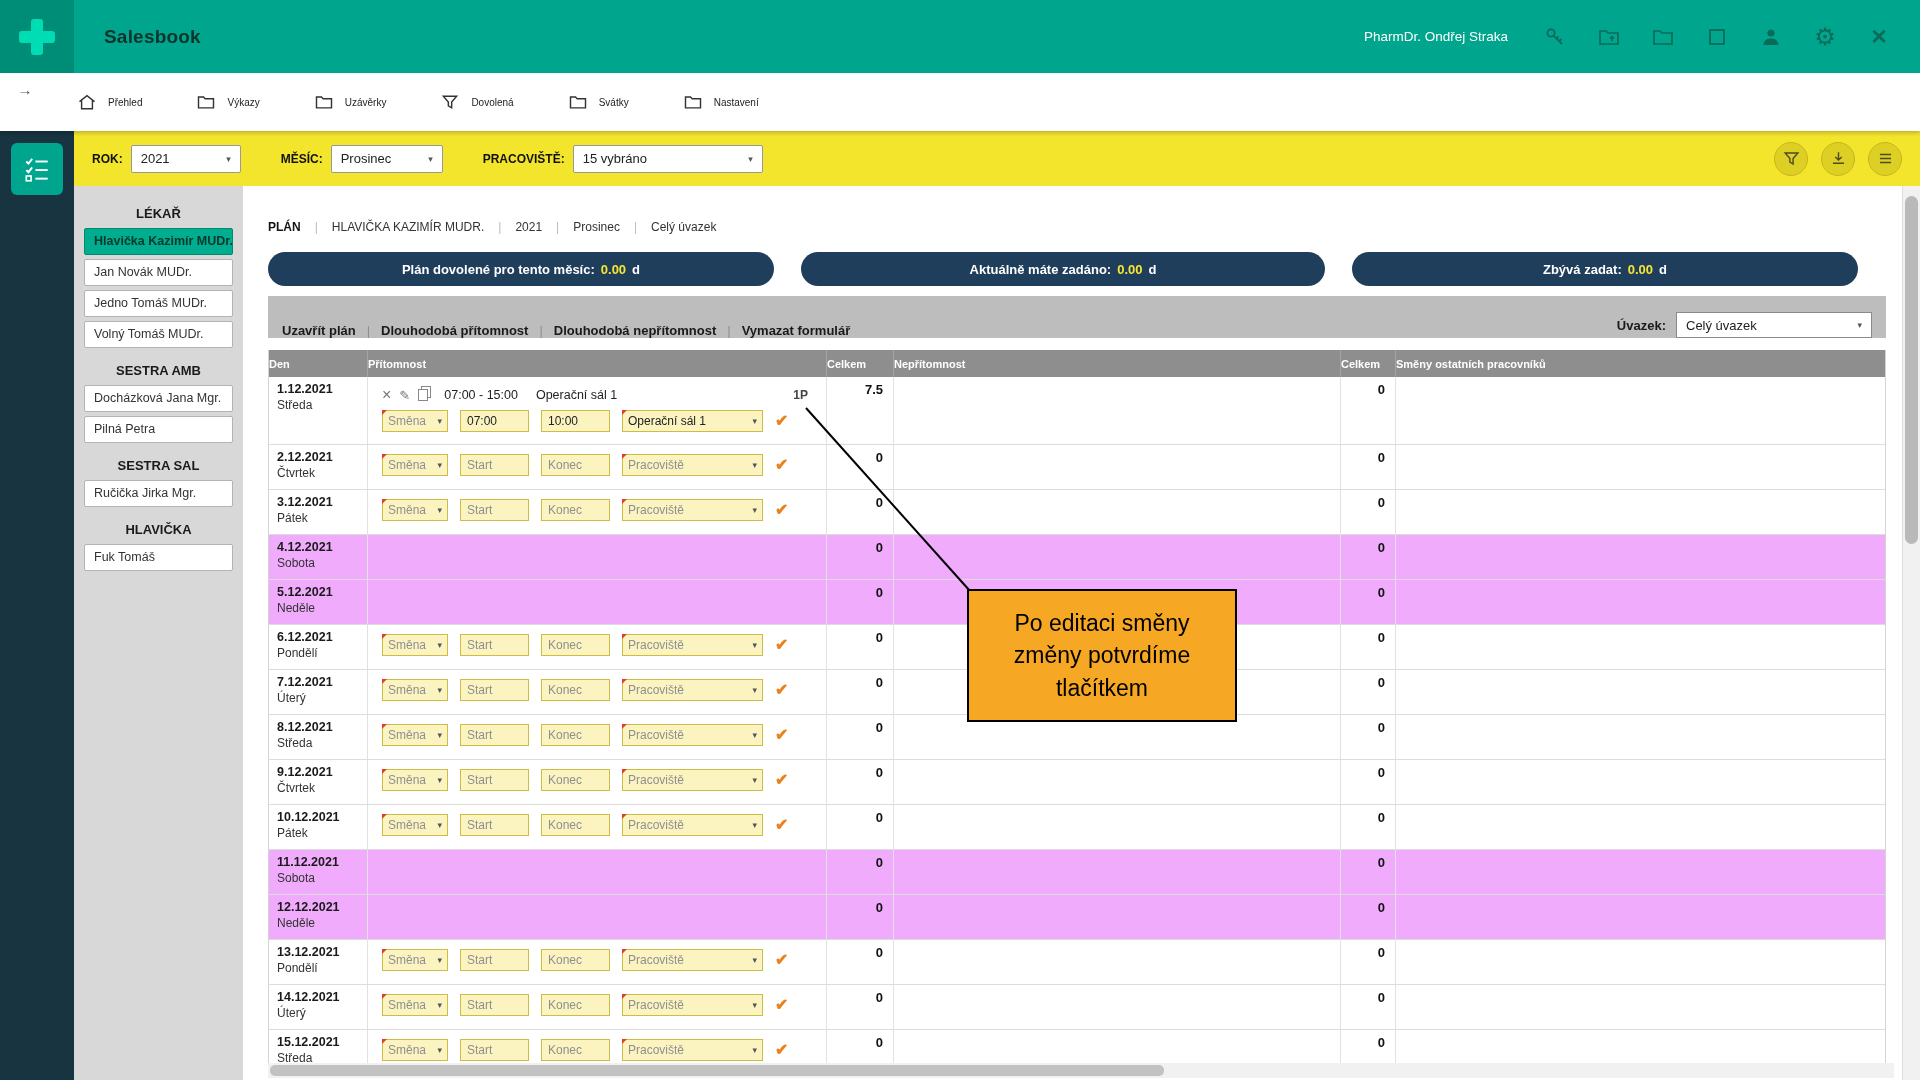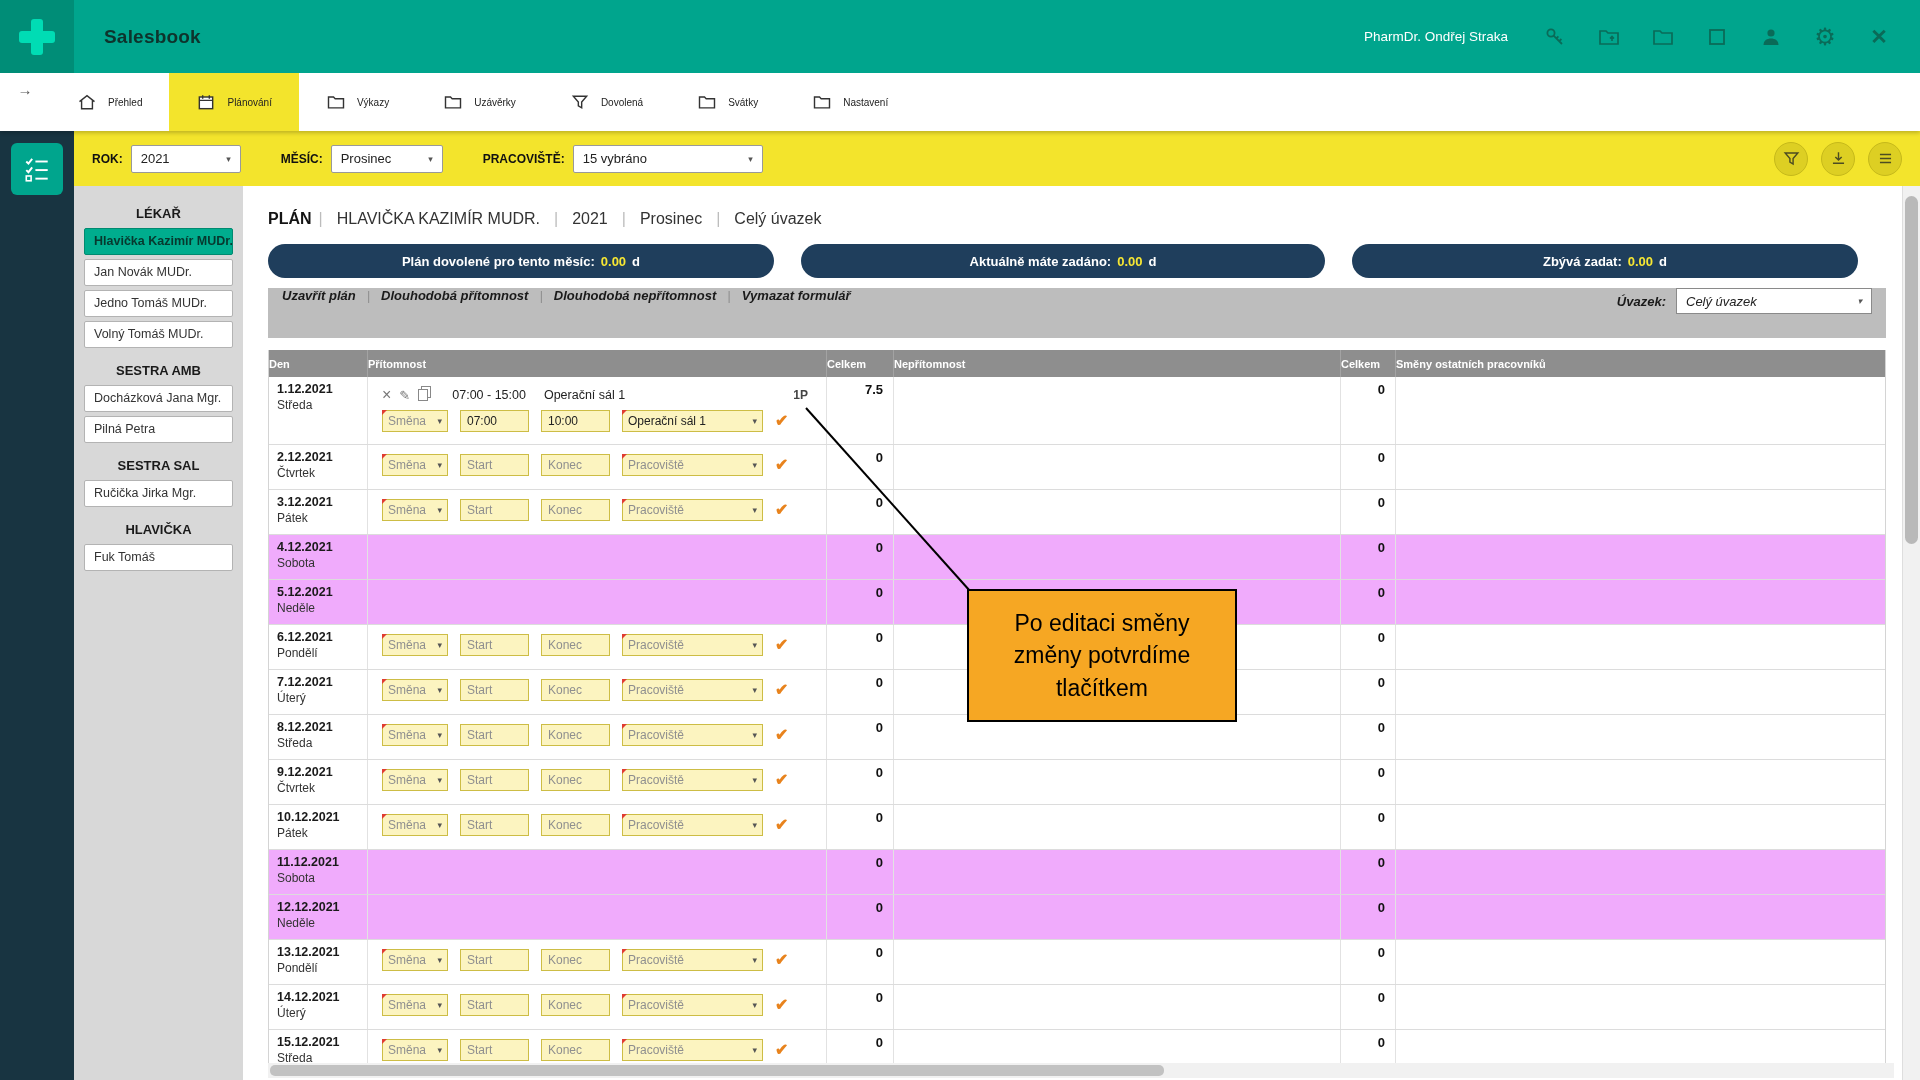--- a/index.html
+++ b/index.html
@@ -53,30 +53,30 @@
   
   .body-row { flex:1; display:flex; min-height:0; position:relative; }
   .sidebar { width:169px; background:#d8d8d8; flex-shrink:0; padding-top:10px; overflow:hidden; }
   .sb-header { text-align:center; font-size:13px; font-weight:bold; color:#1a1a1a; margin:15px 0 7px; }
   .sb-header:first-child { margin-top:10px; }
   .sb-item { background:#fff; border:1px solid #b3b3b3; border-radius:2px; margin:4px 10px; height:27px; line-height:25px; padding-left:9px; font-size:12.5px; color:#333; cursor:pointer; white-space:nowrap; overflow:hidden; }
   .sb-item.selected { background:#00ad8e; border-color:#008a70; color:#07382e; font-weight:bold; }
 
   .main { flex:1; min-width:0; background:#ffffff; padding:20px 16px 0 25px; position:relative; }
 
-  .breadcrumb { display:flex; align-items:center; gap:7px; height:26px; font-size:16px; color:#333; }
+  .breadcrumb { display:flex; align-items:center; gap:14px; height:26px; font-size:12px; color:#333;margin-top:8px; }
   .bc-title { font-weight:bold; color:#141414; }
   .bc-sep { color:#bcbcbc; }
 
   .pills { display:flex; gap:27px; margin-top:12px; }
   .pill { height:34px; background:#1f3e5c; border-radius:17px; display:flex; align-items:center; justify-content:center; gap:6px; color:#fff; font-size:13px; font-weight:bold;text-align:right; }
   .pill .val { color:#f7e733; }
   .pill-1 { width:506px; } .pill-2 { width:524px; } .pill-3 { width:506px; }
 
-  .toolbar { margin-top:10px; height:50px; background:#bdbdbd; display:flex; align-items:flex-start; padding:0 14px; font-size:13px; font-weight:bold; color:#1a1a1a;font-style:italic; }
+  .toolbar { margin-top:10px; height:42px; background:#bdbdbd; display:flex; align-items:flex-end; padding:0 14px; font-size:13px; font-weight:bold; color:#1a1a1a; }
   .tb-action { cursor:pointer; padding:0 11px; }
   .tb-action:first-child { padding-left:0; }
   .tb-sep { color:#8f8f8f; font-weight:normal; }
   .tb-right { margin-left:auto; display:flex; align-items:center; gap:10px; }
   .tb-select { width:196px; height:26px; background:#fff; border:1px solid #8a8a8a; display:flex; align-items:center; justify-content:space-between; padding:0 9px; font-weight:normal; font-size:13px; color:#222; cursor:pointer; }
 
   
   .table { margin-top:12px; border-left:1px solid #d4d4d4; border-right:1px solid #d4d4d4; }
   .thead { display:flex; height:27px; background:#8e8e8e; }
   .hcell { color:#fff; font-size:11px; font-weight:bold; display:flex; align-items:center; padding-left:0; border-right:1px solid #a3a3a3; overflow:hidden; white-space:nowrap; }
@@ -89,21 +89,21 @@
   .cell.den { padding:5px 0 0 8px; }
   .date { font-size:12.5px; font-weight:bold; color:#1a1a1a; }
   .day { font-size:12px; color:#333; margin-top:2px; }
   .cell.num { text-align:right; padding:5px 10px 0 0; font-size:13px; font-weight:bold; color:#111; }
 
   .entry-line { display:flex; align-items:center; gap:8px; margin:6px 0 0 14px; height:24px; font-size:12.5px; color:#222; padding-right:18px; }
   .ic { cursor:pointer; }
   .ic.x { color:#777; font-size:16px; line-height:1; }
   .ic.pen { color:#777; font-size:13px; line-height:1; }
   .ic.copy { width:10px; height:12px; border:1px solid #888; box-shadow:3px -3px 0 -1px #fff, 3px -3px 0 0 #888; margin-right:2px; }
-  .e-time { margin-left:14px; }
+  .e-time { margin-left:6px; }
   .e-place { margin-left:10px; }
   .e-badge { margin-left:auto; color:#444; font-weight:bold; font-size:12px; }
 
   .form-line { display:flex; align-items:center; gap:12px; margin:9px 0 0 14px; height:22px; }
   .trow.tall .form-line { margin-top:3px; }
   .sel { position:relative; width:66px; height:22px; background:#fcf4c0; border:1px solid #cdbd45; display:flex; align-items:center; justify-content:space-between; padding:0 5px; font-size:12px; color:#222; cursor:pointer; }
   .sel.sel-wide { width:141px; }
   .sel .sel-txt { overflow:hidden; white-space:nowrap; }
   .sel .sel-txt.ph { color:#8f8f8f; }
   .sel-arrow { font-size:9px; color:#555; margin-left:3px; flex-shrink:0; }
@@ -173,29 +173,20 @@
     <span class="nav-arrow">→</span>
     <div class="nav-items">
         <div class="nav-item">
           <span class="nav-icon">
             <svg viewBox="0 0 24 24">
               <path d="M3 11.5 L12 4.5 L21 11.5 M5.5 10.2 V20 H18.5 V10.2"></path>
             </svg>
           </span>
           <span>Přehled</span>
         </div>
-        <div class="nav-item active">
-          <span class="nav-icon">
-            <svg viewBox="0 0 24 24">
-              <rect x="4" y="6" width="16" height="14" fill="#fff"></rect>
-              <path d="M4 10 H20 M8 3.8 V8 M16 3.8 V8"></path>
-            </svg>
-          </span>
-          <span>Plánování</span>
-        </div>
         <div class="nav-item">
           <span class="nav-icon">
             <svg viewBox="0 0 24 24">
               <path d="M3 19 V6 H9 L11 8 H21 V19 Z"></path>
             </svg>
           </span>
           <span>Výkazy</span>
         </div>
         <div class="nav-item">
           <span class="nav-icon">

